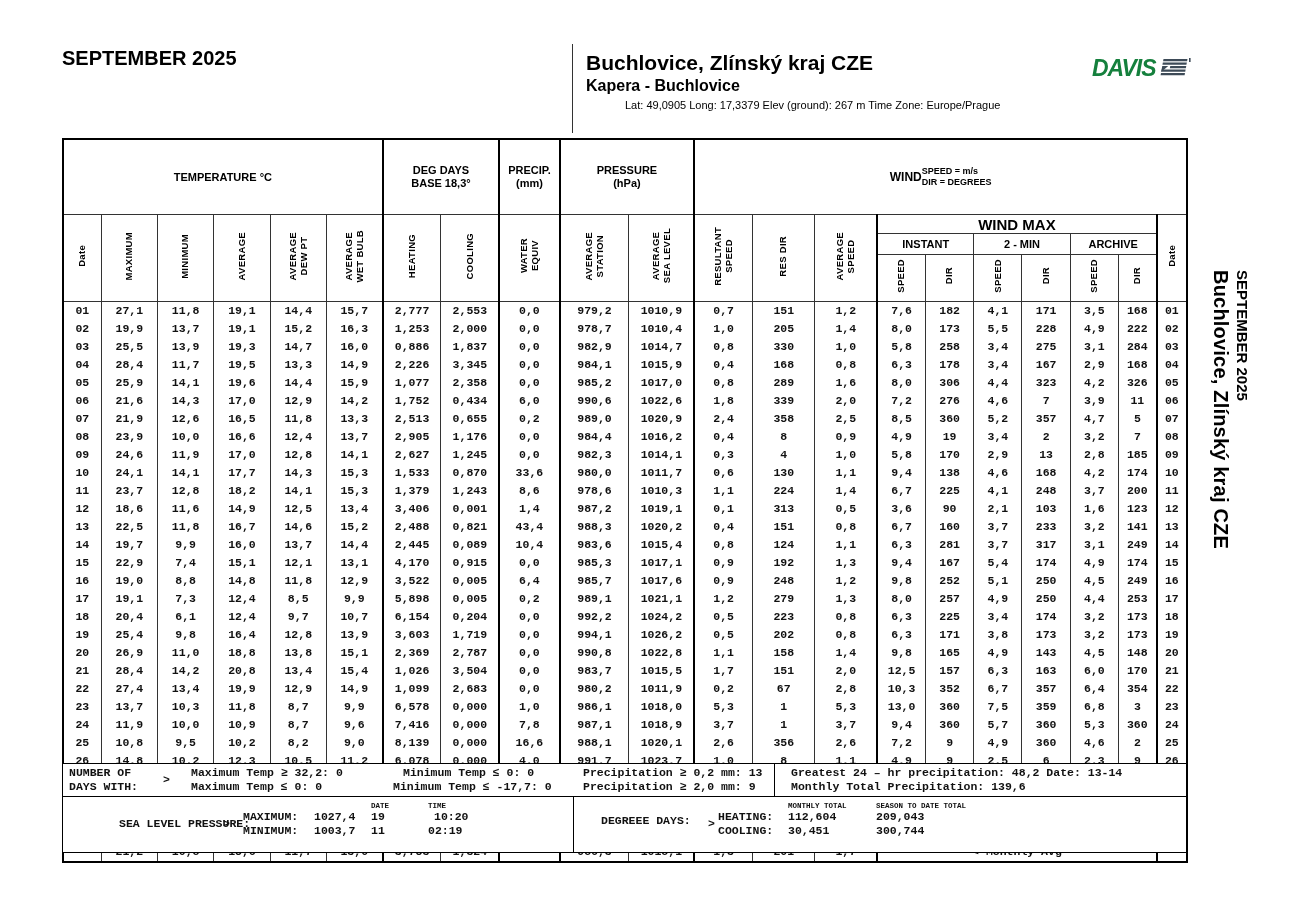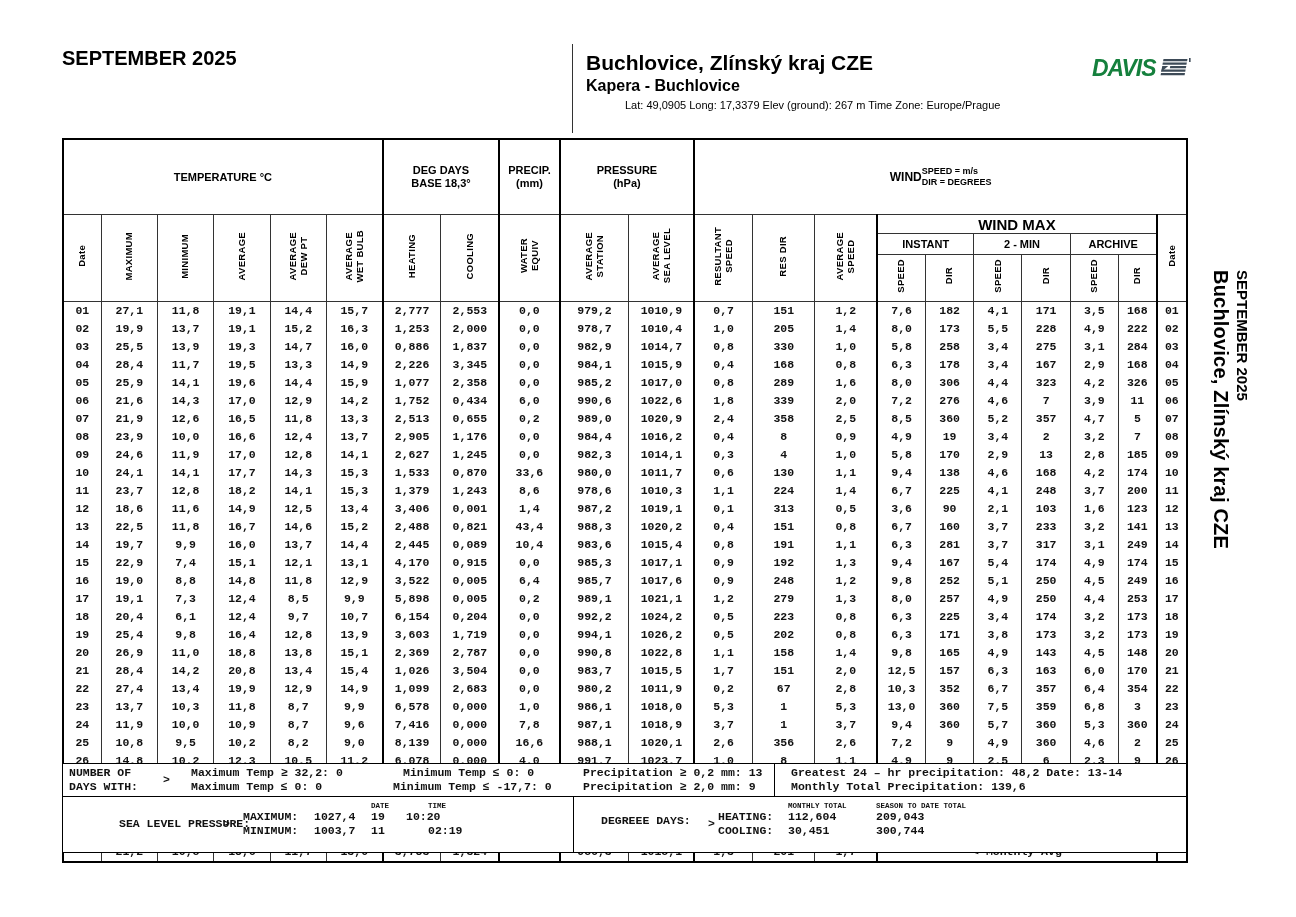--- a/index.html
+++ b/index.html
@@ -475,21 +475,21 @@
             <td>9,9</td>
             <td>16,0</td>
             <td>13,7</td>
             <td>14,4</td>
             <td class="gsep">2,445</td>
             <td>0,089</td>
             <td class="gsep">10,4</td>
             <td class="gsep">983,6</td>
             <td>1015,4</td>
             <td class="gsep">0,8</td>
-            <td>191</td>
+            <td>124</td>
             <td>1,1</td>
             <td class="gsep">6,3</td>
             <td>281</td>
             <td>3,7</td>
             <td>317</td>
             <td>3,1</td>
             <td>249</td>
             <td class="gsep">14</td>
           </tr>
           <tr>
@@ -898,21 +898,21 @@
   </div>
 
   <div class="fbox fbox2">
     <div class="fline" style="left:12px;top:20px;margin-left:44px;">SEA LEVEL PRESSURE:</div>
     <div class="fline" style="left:160px;top:20px;">&gt;</div>
     <div class="tinyhead" style="left:308px;top:5px;">DATE</div>
     <div class="tinyhead" style="left:365px;top:5px;">TIME</div>
     <div class="fline" style="left:180px;top:13px;">MAXIMUM:</div>
     <div class="fline" style="left:251px;top:13px;">1027,4</div>
     <div class="fline" style="left:308px;top:13px;">19</div>
-    <div class="fline" style="left:343px;top:13px;">10:20</div>
+    <div class="fline" style="left:371px;top:13px;">10:20</div>
     <div class="fline" style="left:180px;top:27px;">MINIMUM:</div>
     <div class="fline" style="left:251px;top:27px;">1003,7</div>
     <div class="fline" style="left:308px;top:27px;">11</div>
     <div class="fline" style="left:365px;top:27px;">02:19</div>
     <div class="vdiv" style="left:510px;"></div>
     <div class="fline" style="left:538px;top:17px;">DEGREEE DAYS:</div>
     <div class="fline" style="left:645px;top:20px;">&gt;</div>
     <div class="tinyhead" style="left:725px;top:5px;">MONTHLY TOTAL</div>
     <div class="tinyhead" style="left:813px;top:5px;">SEASON TO DATE TOTAL</div>
     <div class="fline" style="left:655px;top:13px;">HEATING:</div>

